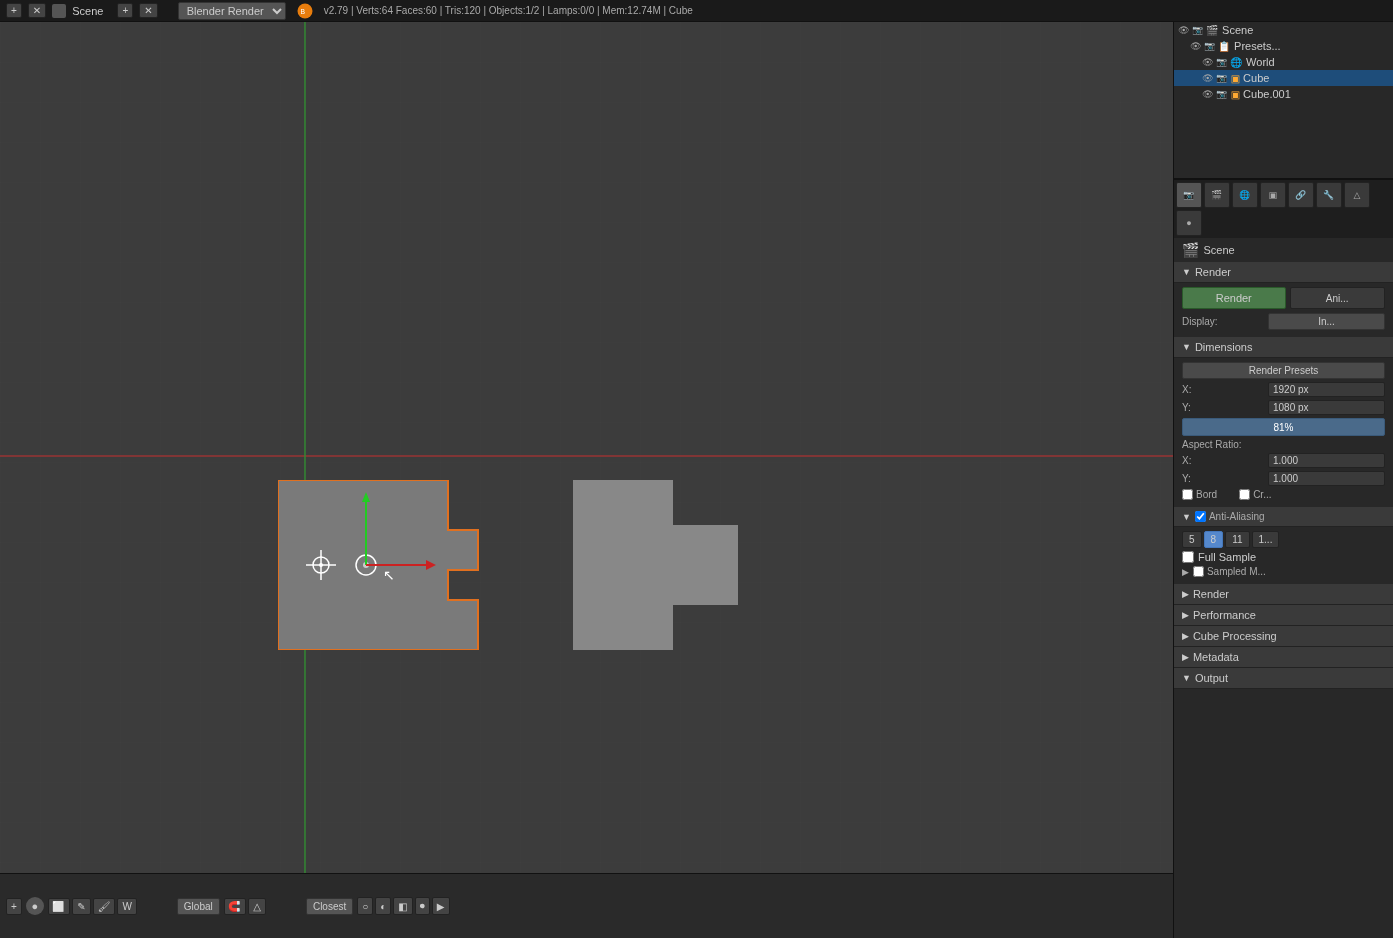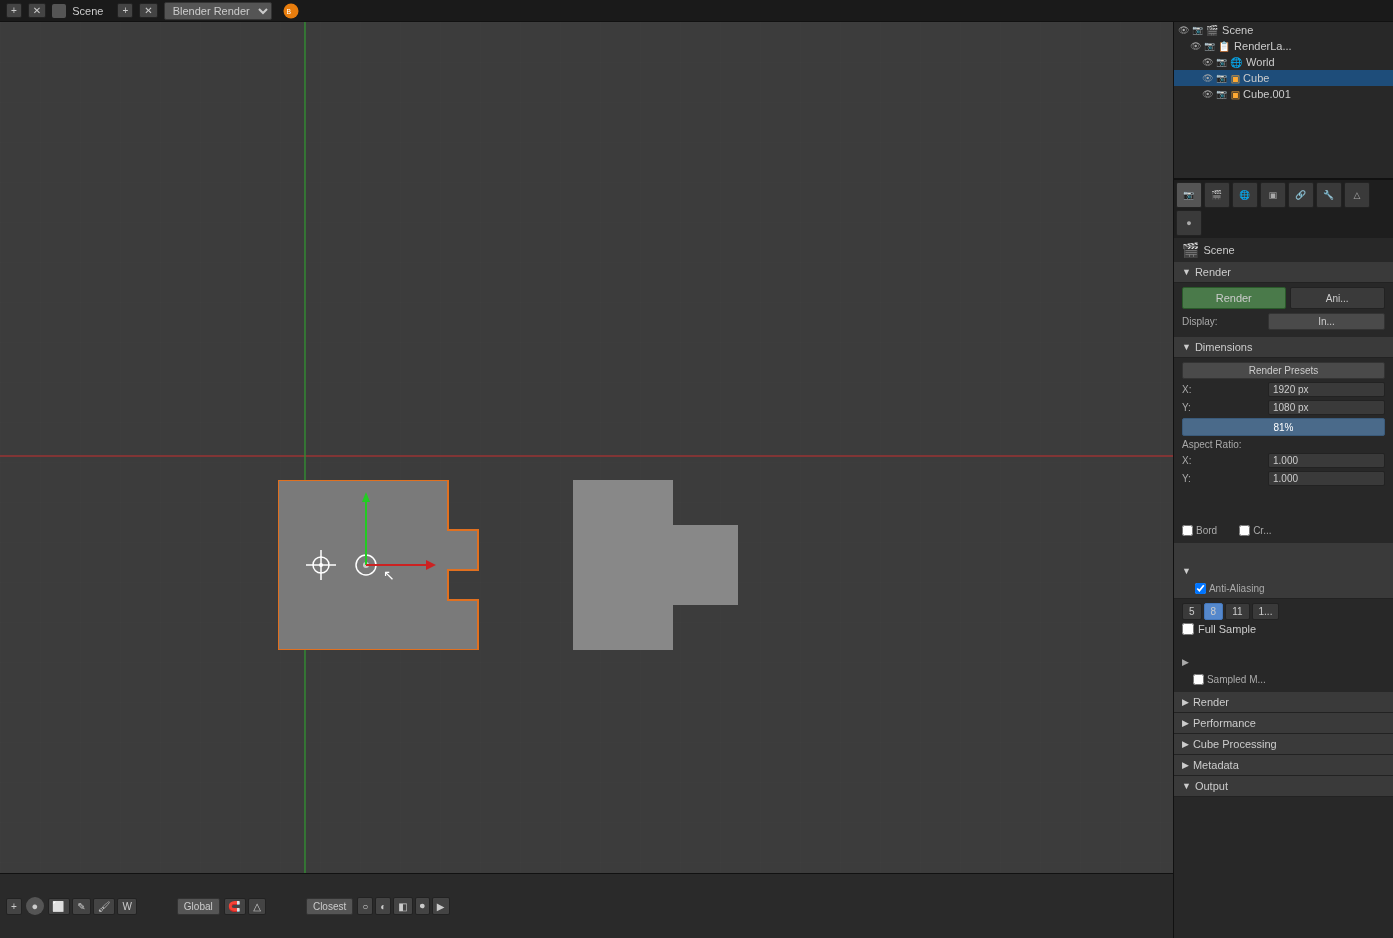--- a/index.html
+++ b/index.html
@@ -42,20 +42,21 @@
       margin-right: 8px;
     }
     .engine-dropdown {
       background: #555;
       border: 1px solid #333;
       color: #ccc;
       font-size: 11px;
       padding: 1px 4px;
       cursor: pointer;
       border-radius: 2px;
+      margin-left: 14px;
     }
     .blender-logo {
       width: 18px;
       height: 18px;
       margin: 0 4px;
     }
     .info-bar {
       color: #aaa;
       font-size: 10px;
       flex: 1;
@@ -303,21 +304,20 @@
       height: 100%;
       pointer-events: none;
     }
 
     .small-checkbox {
       display: flex;
       align-items: center;
       gap: 3px;
       font-size: 10px;
       color: #aaa;
-      margin-top: 36px;
     }
     .small-checkbox input { width: 11px; height: 11px; }
 
     .format-btn {
       background: #4a6a9a;
       border: 1px solid #2a4a7a;
       color: #ccc;
       font-size: 10px;
       padding: 2px 8px;
       cursor: pointer;
@@ -335,20 +335,21 @@
   <span class="scene-label">Scene</span>
   <button class="top-btn">+</button>
   <button class="top-btn">✕</button>
   <select class="engine-dropdown">
     <option>Blender Render</option>
   </select>
   <svg class="blender-logo" viewBox="0 0 24 24">
     <circle cx="12" cy="12" r="10" fill="#e87d0d"></circle>
     <text x="6" y="16" font-size="9" fill="white">B</text>
   </svg>
+  <span class="info-bar">v2.79 | Verts:64  Faces:60 | Tris:120 | Objects:1/2 | Lamps:0/0 | Mem:12.74M | Cube</span>
 </div>
 
 <div id="viewport">
 
   <svg id="viewport-svg">
 
     <defs>
       <pattern id="smallGrid" width="40" height="40" patternUnits="userSpaceOnUse">
         <path d="M 40 0 L 0 0 0 40" fill="none" stroke="#444" stroke-width="0.5" opacity="0.5"></path>
       </pattern>
@@ -421,21 +422,21 @@
     <div class="outliner-item">
       <span style="color:#aaa;font-size:9px;">👁</span>
       <span style="color:#888;font-size:9px;">📷</span>
       <span style="color:#66aaff;font-size:10px;">🎬</span>
       <span>Scene</span>
     </div>
     <div class="outliner-item" style="padding-left:16px;">
       <span style="color:#aaa;font-size:9px;">👁</span>
       <span style="color:#888;font-size:9px;">📷</span>
       <span style="color:#66aaff;font-size:10px;">📋</span>
-      <span>RenderLa...</span>
+      <span>Presets...</span>
     </div>
     <div class="outliner-item" style="padding-left:28px;">
       <span style="color:#aaa;font-size:9px;">👁</span>
       <span style="color:#888;font-size:9px;">📷</span>
       <span style="color:#55aaff;font-size:10px;">🌐</span>
       <span>World</span>
     </div>
     <div class="outliner-item selected" style="padding-left:28px;">
       <span style="color:#aaa;font-size:9px;">👁</span>
       <span style="color:#888;font-size:9px;">📷</span>

